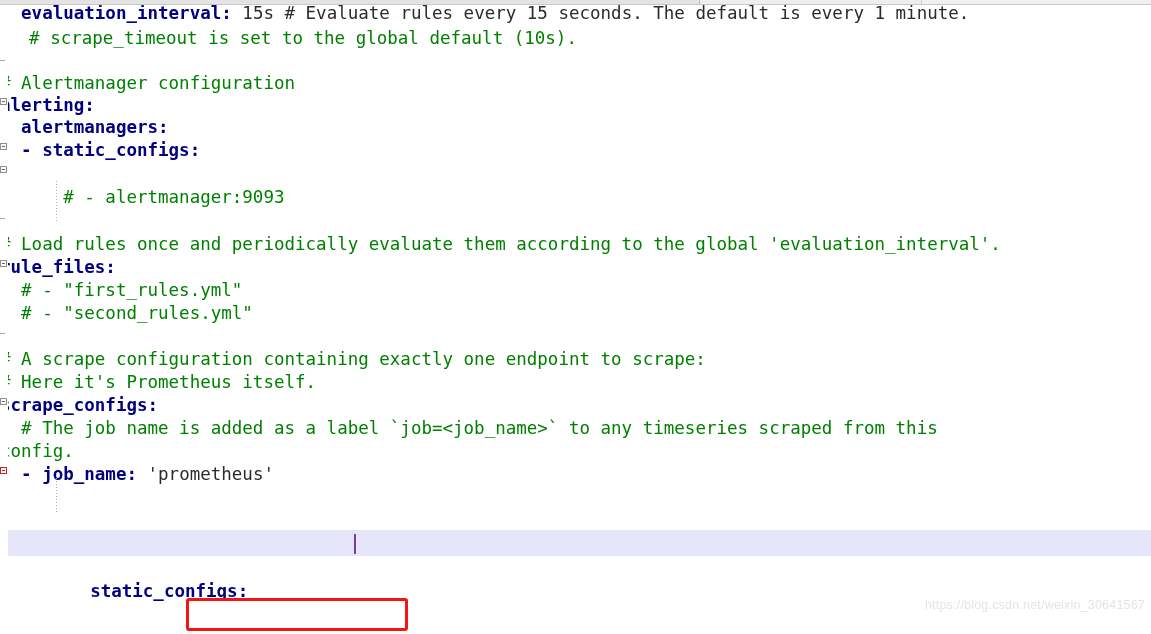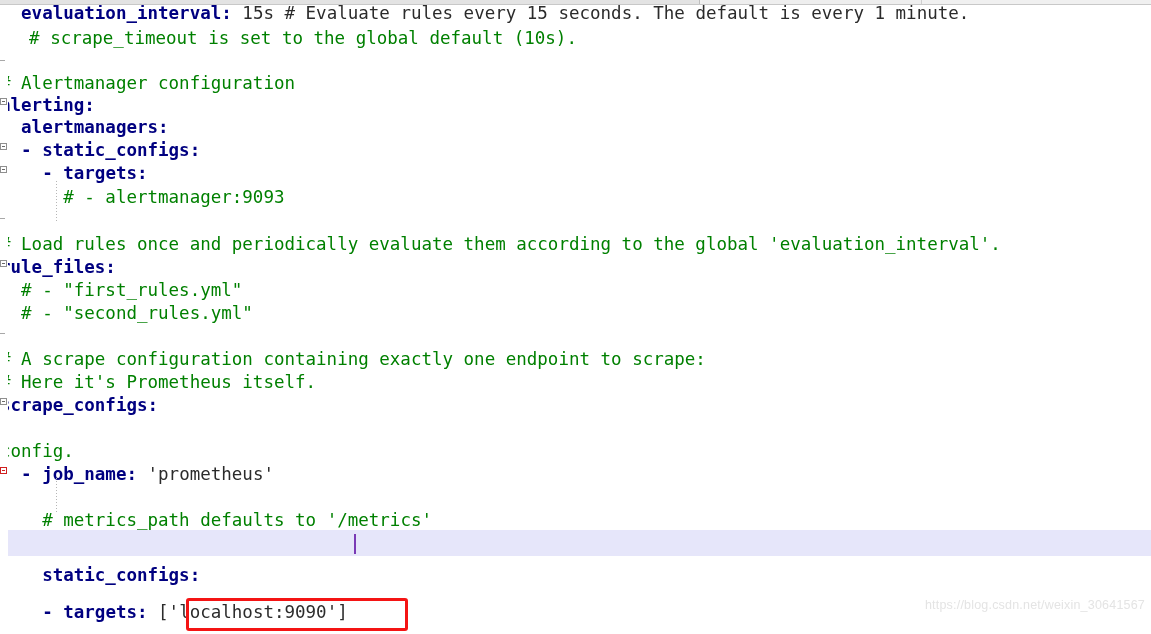--- a/index.html
+++ b/index.html
@@ -218,40 +218,39 @@
     </div>
 
   <div id="code-surface">
       <div class="code-line" style="top: -5px;"><span class="txt tok-plain">  </span><span class="txt tok-key">evaluation_interval</span><span class="txt tok-punc">:</span><span class="txt tok-plain"> 15s </span><span class="txt tok-plain"># Evaluate rules every 15 seconds. The default is every 1 minute.</span></div>
       <div class="code-line" style="top: 20px; padding-left: 8px;"><span class="txt tok-plain">  </span><span class="txt tok-comment"># scrape_timeout is set to the global default (10s).</span></div>
       <div class="code-line" style="top: 45px;"></div>
       <div class="code-line" style="top: 65px;"><span class="txt tok-comment"># Alertmanager configuration</span></div>
       <div class="code-line" style="top: 87px;"><span class="txt tok-key">alerting</span><span class="txt tok-punc">:</span></div>
       <div class="code-line" style="top: 132px;"><span class="txt tok-plain">  </span><span class="txt tok-key">- </span><span class="txt tok-key">static_configs</span><span class="txt tok-punc">:</span></div>
       <div class="code-line" style="top: 109px;"><span class="txt tok-plain">  </span><span class="txt tok-key">alertmanagers</span><span class="txt tok-punc">:</span></div>
-      <div class="code-line" style="top: 155px;"><span class="txt tok-plain">    </span><span class="txt tok-key">- </span><span class="txt tok-key">targets</span><span class="txt tok-punc">:</span></div>
       <div class="code-line" style="top: 179px;"><span class="txt tok-plain">      </span><span class="txt tok-comment"># - alertmanager:9093</span></div>
       <div class="code-line" style="top: 203px;"></div>
       <div class="code-line" style="top: 226px;"><span class="txt tok-comment"># Load rules once and periodically evaluate them according to the global 'evaluation_interval'.</span></div>
       <div class="code-line" style="top: 249px;"><span class="txt tok-key">rule_files</span><span class="txt tok-punc">:</span></div>
       <div class="code-line" style="top: 272px;"><span class="txt tok-plain">  </span><span class="txt tok-comment"># - "first_rules.yml"</span></div>
       <div class="code-line" style="top: 295px;"><span class="txt tok-plain">  </span><span class="txt tok-comment"># - "second_rules.yml"</span></div>
       <div class="code-line" style="top: 318px;"></div>
       <div class="code-line" style="top: 341px;"><span class="txt tok-comment"># A scrape configuration containing exactly one endpoint to scrape:</span></div>
       <div class="code-line" style="top: 364px;"><span class="txt tok-comment"># Here it's Prometheus itself.</span></div>
       <div class="code-line" style="top: 387px;"><span class="txt tok-key">scrape_configs</span><span class="txt tok-punc">:</span></div>
+      <div class="code-line" style="top: 410px;"><span class="txt tok-plain">  </span><span class="txt tok-comment"># The job name is added as a label `job=&lt;job_name&gt;` to any timeseries scraped from this</span></div>
       <div class="code-line" style="top: 433px;"><span class="txt tok-comment">config.</span></div>
       <div class="code-line" style="top: 456px;"><span class="txt tok-plain">  </span><span class="txt tok-key">- </span><span class="txt tok-key">job_name</span><span class="txt tok-punc">:</span><span class="txt tok-string"> 'prometheus'</span></div>
       <div class="code-line" style="top: 479px;"></div>
-      <div class="code-line" style="top: 502px;"><span class="txt tok-plain">    </span><span class="txt tok-comment"># metrics_path defaults to '/metrics'</span></div>
+      <div class="code-line" style="top: 502px;"><span class="txt tok-plain">    </span></div>
       <div class="current-line-hl" style="top: 525px;"></div>
       <div class="code-line" style="top: 524px;"><span class="txt tok-plain">    </span><span class="txt tok-comment"># scheme defaults to 'http'.</span></div>
       <div class="code-line" style="top: 548px;"></div>
-      <div class="code-line" style="top: 557px;"><span class="txt tok-plain">    </span><span class="txt tok-key">static_configs</span><span class="txt tok-punc">:</span></div>
-      <div class="code-line" style="top: 594px;"><span class="txt tok-plain">    </span><span class="txt tok-key">- </span><span class="txt tok-key">targets</span><span class="txt tok-punc">:</span><span class="txt tok-string"> ['localhost:9090']</span></div>
+      <div class="code-line" style="top: 573px; margin-left: 48px;"><span class="txt tok-plain">    </span><span class="txt tok-key">static_configs</span><span class="txt tok-punc">:</span></div>
       <div class="indent-guide" style="left: 56px; top: 176px; height: 40px;"></div>
       <div class="indent-guide" style="left: 56px; top: 473px; height: 34px;"></div>
     </div>
 
   <div id="caret" style="left: 354px; top: 534px;"></div>
 
   <div id="annotation-box" style="left: 186px; top: 598px; width: 222px; height: 33px; border-color: rgb(244, 20, 20);"></div>
 
   <div id="cut-bottom-line">
     

